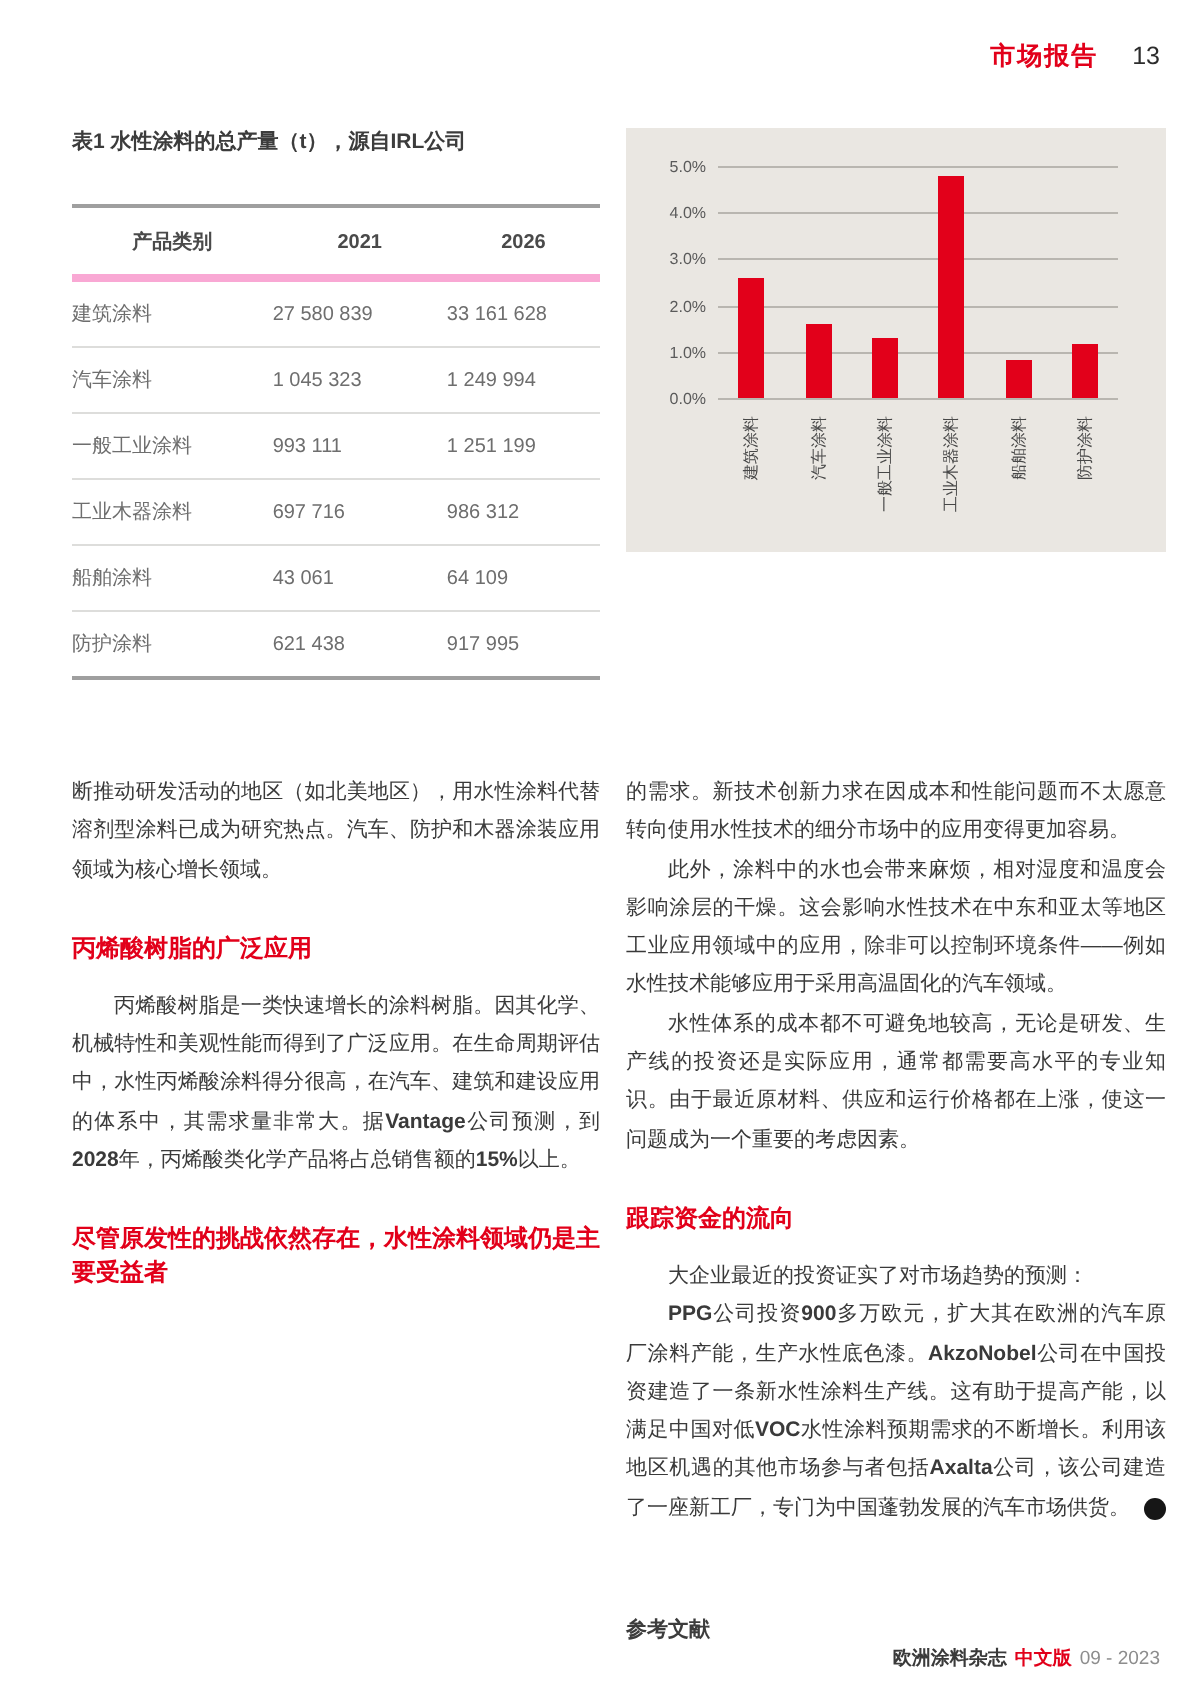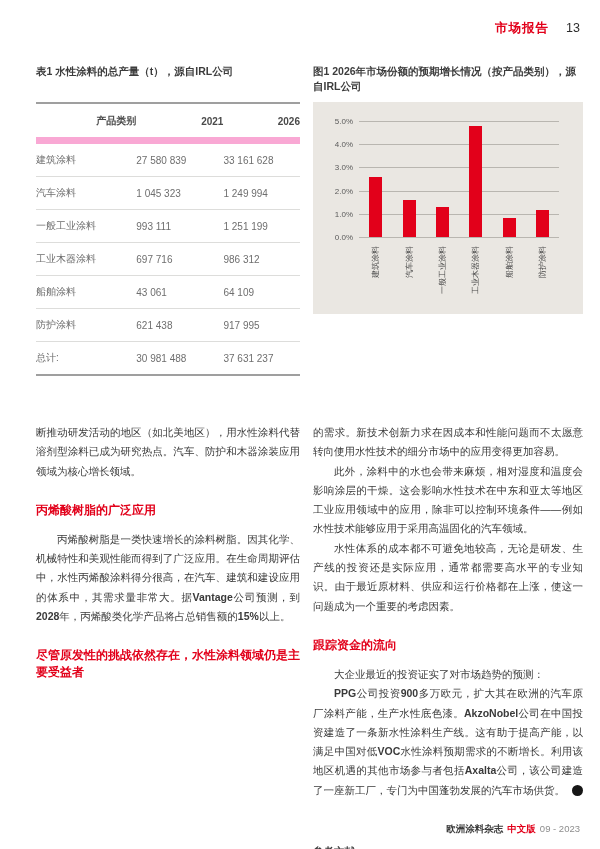--- a/index.html
+++ b/index.html
@@ -12,21 +12,21 @@
   
   .hdr{display:flex;justify-content:flex-end;align-items:baseline;gap:17px;height:16px;}
   .hdr-label{color:#e2001a;font-weight:bold;font-size:12.5px;letter-spacing:1px;}
   .hdr-page{font-size:12.5px;color:#2d2d2d;}
   
   .top{display:grid;grid-template-columns:264px 270px;column-gap:13px;margin-top:28px;}
   .fig-title{font-size:10.5px;font-weight:bold;color:#3c3c3c;line-height:14.5px;height:38px;box-sizing:border-box;}
   
   table.prod{width:100%;border-collapse:collapse;font-size:10px;color:#6e6e6e;
     border-top:2px solid #9f9f9f;border-bottom:2px solid #9f9f9f;table-layout:fixed;}
-  table.prod th{font-weight:bold;color:#4a4a4a;text-align:right;padding:10px 0 9px 0;border-bottom:7px solid #f9a8d4;}
+  table.prod th{font-weight:bold;color:#4a4a4a;text-align:center;padding:10px 0 9px 0;border-bottom:4px solid #f9a8d4;}
   table.prod td{padding:9px 0 9px 0;text-align:left;}
   table.prod tbody tr td{border-bottom:1px solid #dddddb;}
   table.prod tbody tr:last-child td{border-bottom:none;}
   table.prod col.c1{width:38%;} table.prod col.c2{width:33%;} table.prod col.c3{width:29%;}
   
   .chart-box{position:relative;height:212px;background:#eae7e2;}
   .gridline{position:absolute;height:1px;background:#b9b6b0;}
   .ylab{position:absolute;left:0;width:40px;text-align:right;font-size:8px;color:#5a5a5a;line-height:9px;}
   .bar{position:absolute;}
   .xlab{position:absolute;font-size:8px;color:#474747;white-space:nowrap;line-height:9px;
@@ -100,30 +100,24 @@
             <tr>
               <td>船舶涂料</td>
               <td>43 061</td>
               <td>64 109</td>
             </tr>
             <tr>
               <td>防护涂料</td>
               <td>621 438</td>
               <td>917 995</td>
             </tr>
-            <tr>
-              <td>总计:</td>
-              <td>30 981 488</td>
-              <td>37 631 237</td>
-            </tr>
           </tbody>
       </table>
     </div>
     <div>
-      <div class="fig-title">图1 2026年市场份额的预期增长情况（按产品类别），源自IRL公司</div>
       <div class="chart-box" id="chart">
           <div class="gridline" style="left: 46px; right: 24px; top: 135px;"></div>
           <span class="ylab" style="top: 131px;">0.0%</span>
           <div class="gridline" style="left: 46px; right: 24px; top: 111.8px;"></div>
           <span class="ylab" style="top: 107.8px;">1.0%</span>
           <div class="gridline" style="left: 46px; right: 24px; top: 88.6px;"></div>
           <span class="ylab" style="top: 84.6px;">2.0%</span>
           <div class="gridline" style="left: 46px; right: 24px; top: 65.4px;"></div>
           <span class="ylab" style="top: 61.4px;">3.0%</span>
           <div class="gridline" style="left: 46px; right: 24px; top: 42.2px;"></div>

